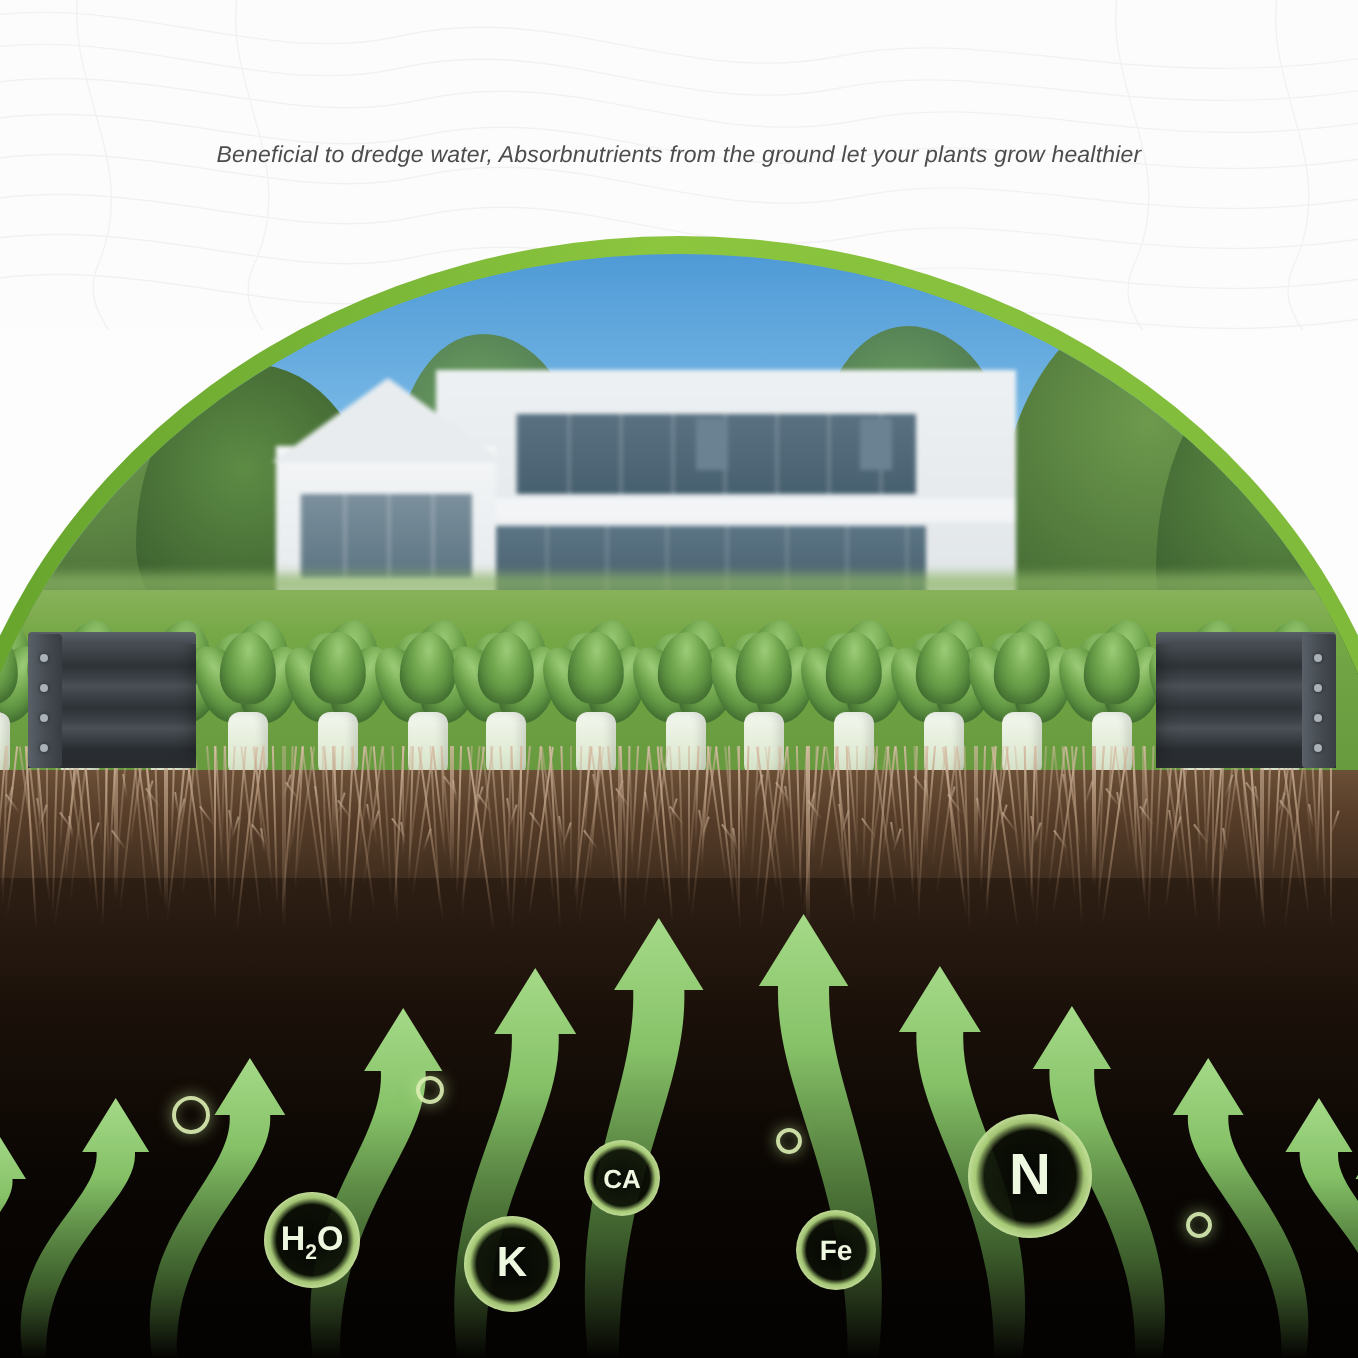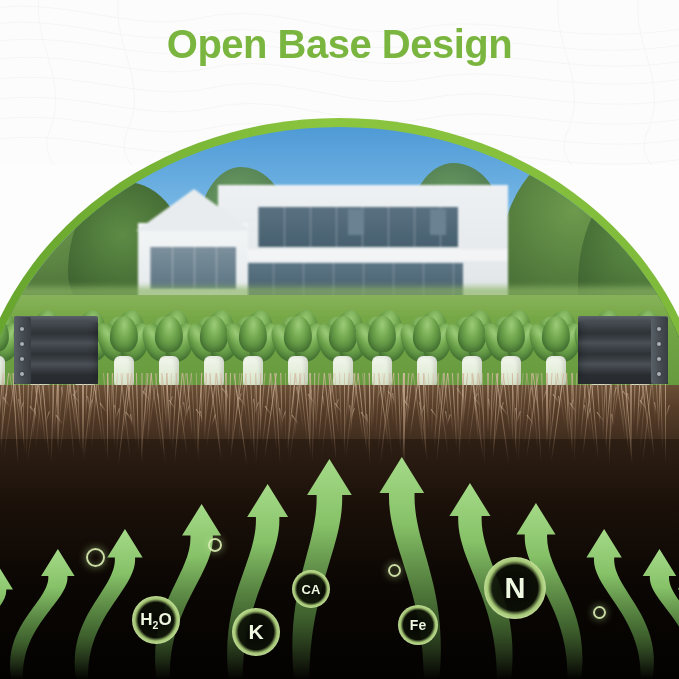--- a/index.html
+++ b/index.html
@@ -183,21 +183,21 @@
         <path d="M-20,82 C70,64 140,104 210,88 C290,70 350,114 430,98 C510,82 580,120 700,96"></path>
         <path d="M-20,102 C70,84 140,124 210,108 C290,90 350,134 430,118 C510,102 580,140 700,116"></path>
         <path d="M-20,122 C70,104 140,144 210,128 C290,110 350,154 430,138 C510,122 580,160 700,136"></path>
         <path d="M-20,142 C70,124 140,164 210,148 C290,130 350,174 430,158 C510,142 580,180 700,156"></path>
         <path d="M40,-10 C30,40 70,80 50,130 C36,160 70,170 60,190"></path>
         <path d="M120,-10 C108,40 150,80 128,130 C112,162 150,172 138,192"></path>
         <path d="M560,-10 C548,40 590,80 568,130 C552,162 590,172 578,192"></path>
         <path d="M640,-10 C628,40 670,80 648,130 C632,162 670,172 658,192"></path>
       </g>
     </svg>
-    <div class="title">Open Base Design</div>
+    <div class="subtitle">Beneficial to dredge water, Absorbnutrients from the ground let your plants grow healthier</div>
   </div>
 
   <div class="photo-wrap">
     <div class="dome-ring"></div>
     <div class="dome-clip">
       <div class="scene">
 
         <div class="sky"></div>
 
         <div class="tree tl1"></div>

